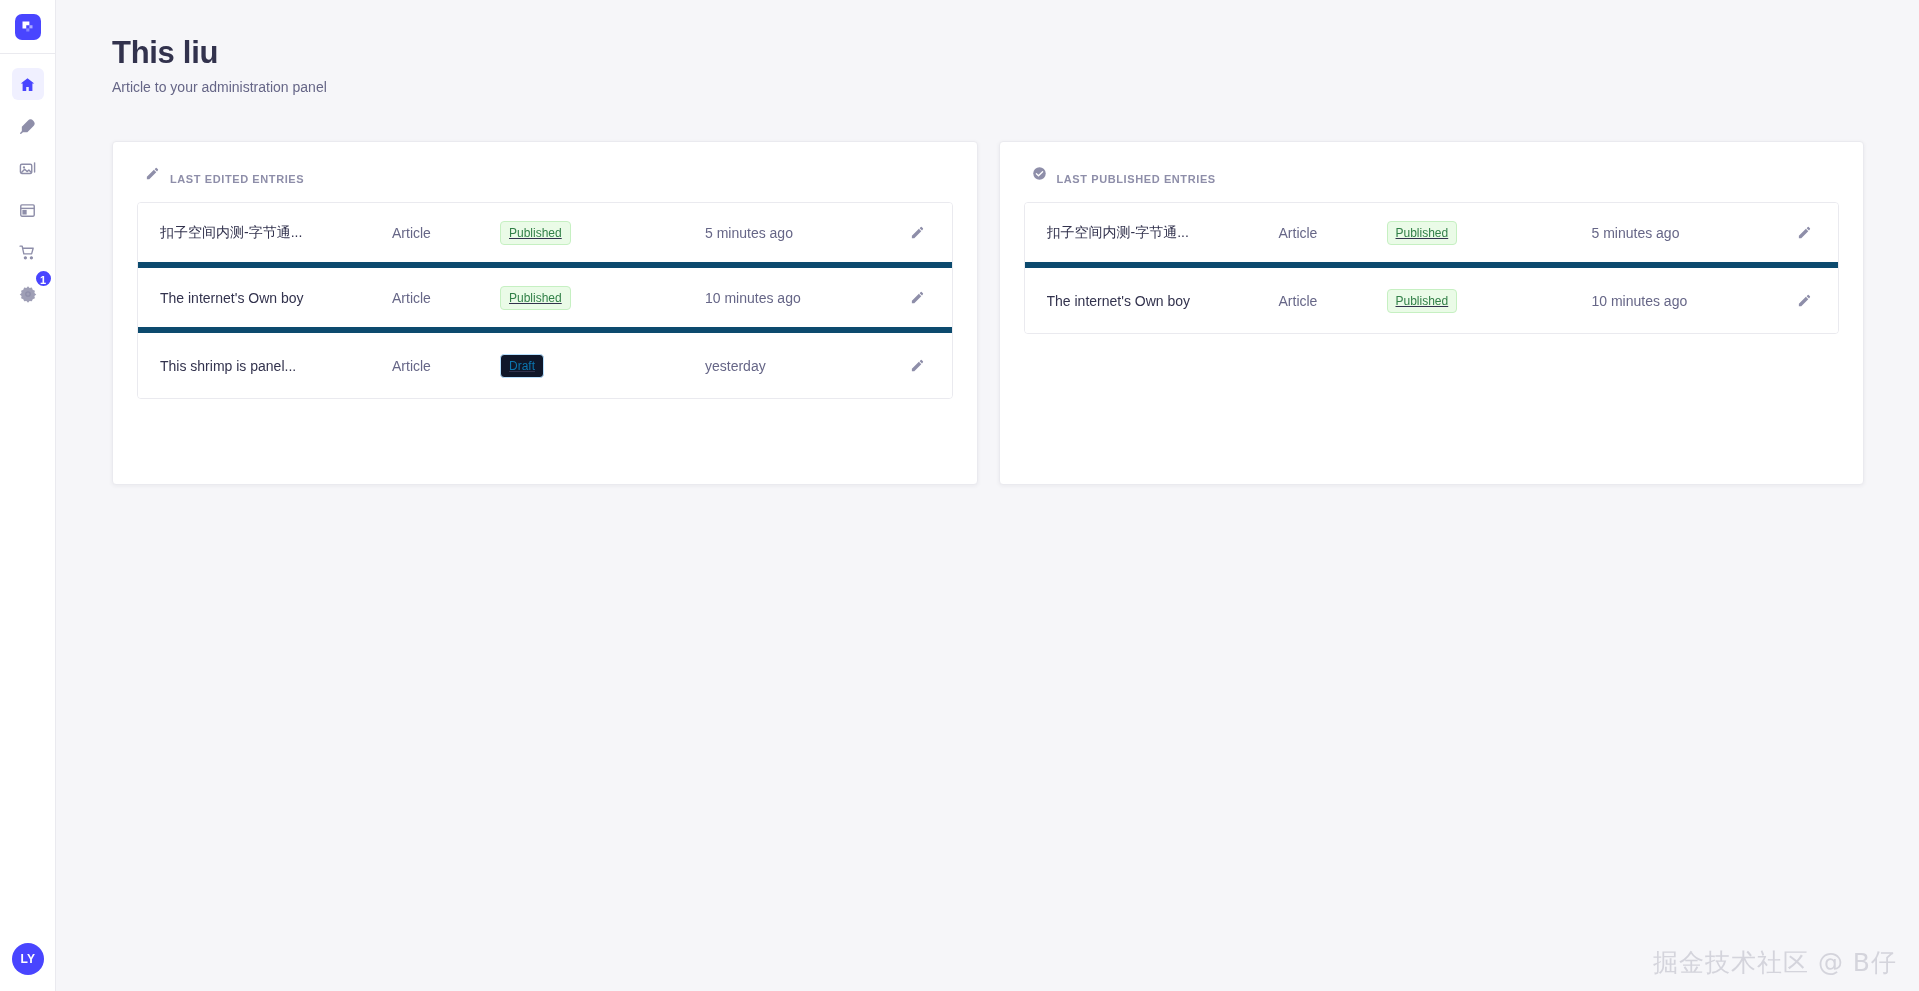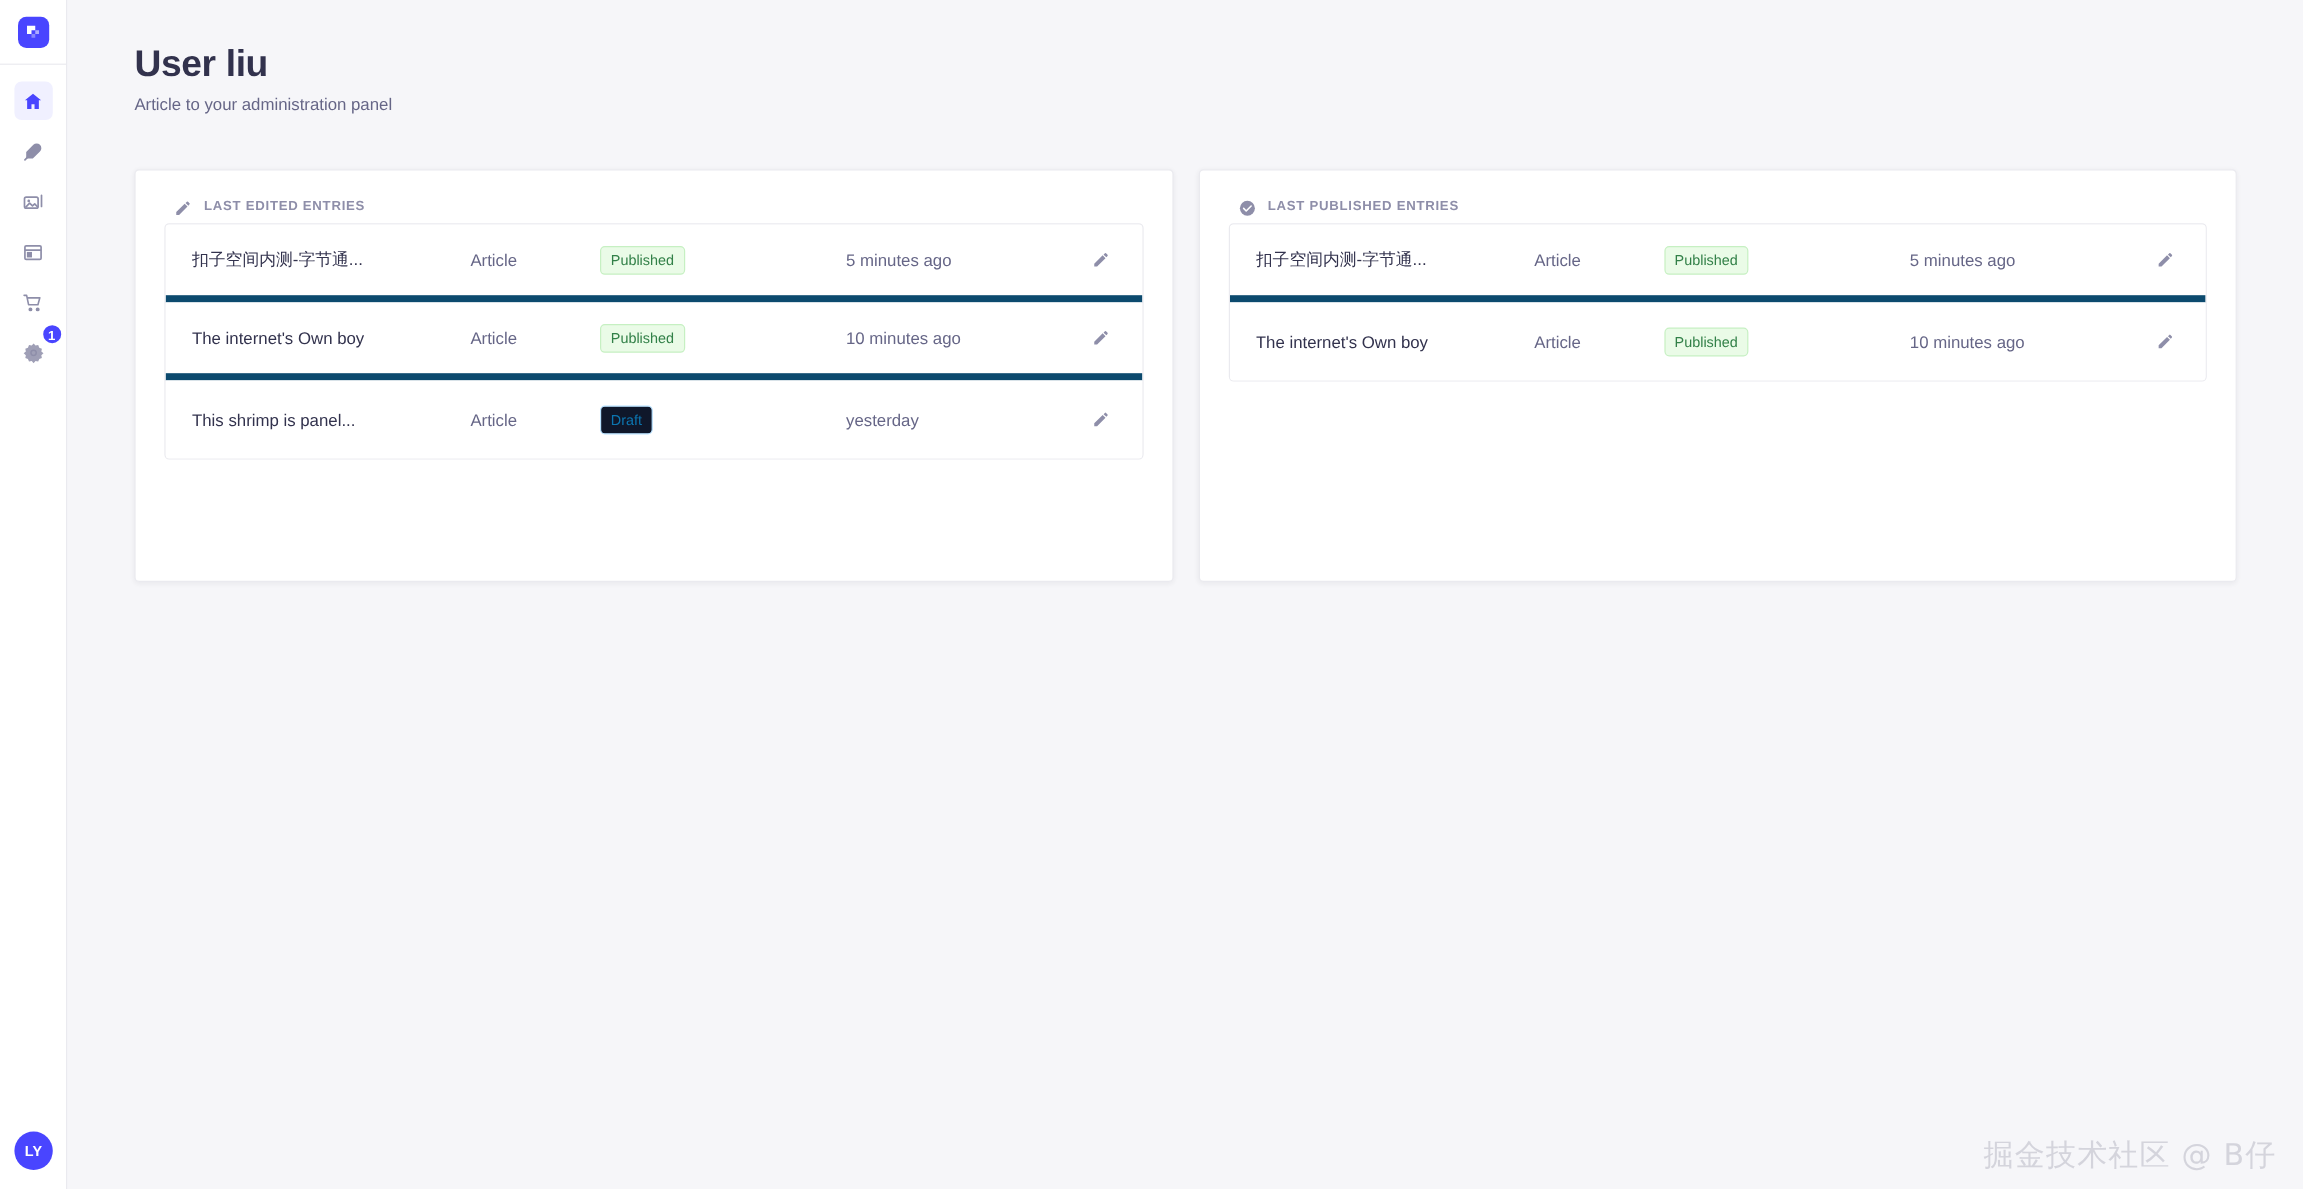--- a/index.html
+++ b/index.html
@@ -145,23 +145,24 @@
     border-radius: 4px;
     box-shadow: 0 1px 4px rgba(33,33,52,0.06);
     padding: 24px 24px 24px 24px;
     flex: 1 1 0;
   }
   .panel.left { min-height: 344px; }
   .panel.right { min-height: 344px; }
 
   .panel-head {
     display: flex;
-    align-items: flex-start;
+    align-items: flex-end;
     gap: 10px;
     padding-left: 8px;
+    margin-bottom: 17px;
   }
   .panel-head-label {
     font-size: 11px;
     font-weight: bold;
     letter-spacing: 0.6px;
     color: #8e8ea9;
     text-transform: uppercase;
   }
 
   .table-box {
@@ -190,20 +191,21 @@
   }
   .c-kind {
     width: 108px;
     font-size: 14px;
     color: #666687;
   }
   .c-state {
     width: 205px;
     display: flex;
     align-items: flex-end;
+    text-decoration: underline;
   }
   .c-time {
     flex: 1 1 auto;
     font-size: 14px;
     color: #666687;
   }
   .c-action {
     width: 54px;
     display: flex;
     align-items: center;
@@ -332,21 +334,21 @@
     </div>
 
   </nav>
 
   <div class="avatar">LY</div>
 </aside>
 
 <main id="main">
 
   <div class="page-header">
-    <div class="page-title">User liu</div>
+    <div class="page-title">This liu</div>
     <div class="page-subtitle">Article to your administration panel</div>
   </div>
 
   <div class="cards-row">
 
     <section class="panel left">
       <div class="panel-head">
         <span>
           <svg width="15" height="15" viewBox="0 0 24 24" fill="#8e8ea9" aria-hidden="true">
             <path d="M3 17.2V21h3.8L18 9.8 14.2 6zM20.7 6.8a1.1 1.1 0 0 0 0-1.5l-2-2a1.1 1.1 0 0 0-1.5 0l-1.8 1.8L19.2 8.6z"></path>

